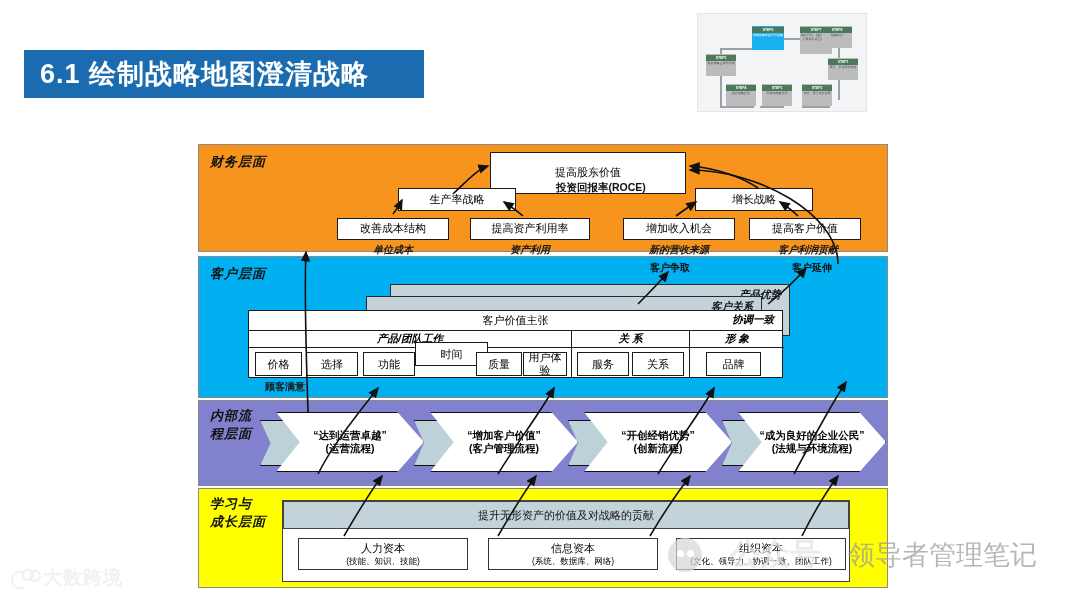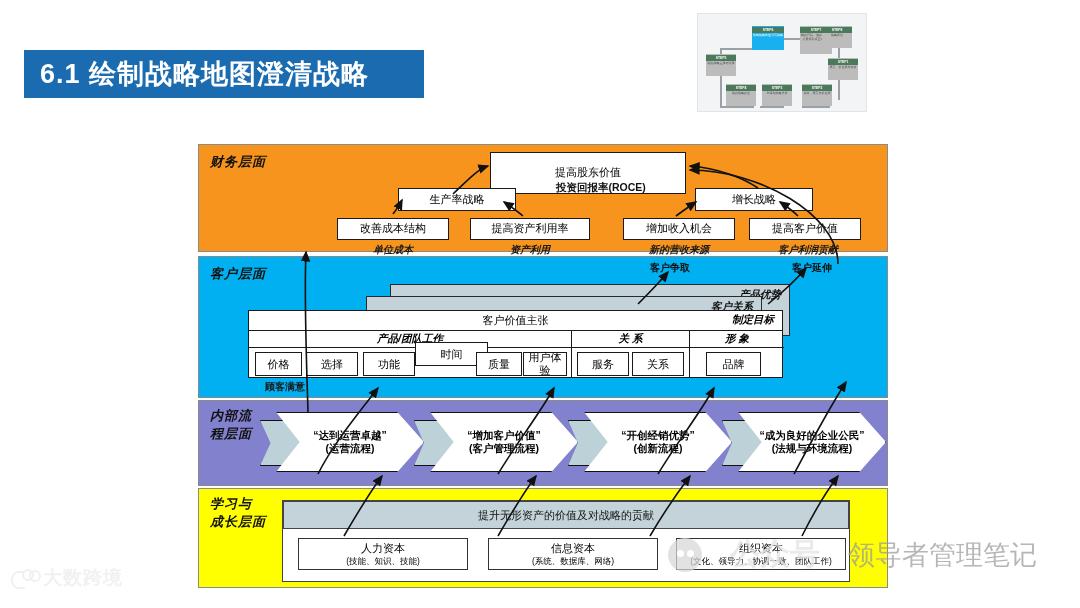--- a/index.html
+++ b/index.html
@@ -229,21 +229,21 @@
     <span>产品优势</span>
   </div>
   <div class="card" style="left:168px;top:152px;width:396px;height:52px;">
     <span>客户关系</span>
   </div>
 
   <div class="cvp" style="left:50px;top:166px;width:535px;height:68px;">
     <div class="cvp-head">
       <span>客户价值主张</span>
     </div>
-    <div style="position:absolute;right:8px;top:2px;font-size:10.5px;font-style:italic;font-weight:bold;">制定目标</div>
+    <div style="position:absolute;right:8px;top:2px;font-size:10.5px;font-style:italic;font-weight:bold;">协调一致</div>
 
     <div class="grp" style="left:0;width:322px;border-left:none;">
       <div class="grp-title">产品/团队工作</div>
       <div class="leaf" style="left:6px;top:22px;width:47px;height:24px;">价格</div>
       <div class="leaf" style="left:57px;top:22px;width:52px;height:24px;">选择</div>
       <div class="leaf" style="left:114px;top:22px;width:52px;height:24px;">功能</div>
       <div class="leaf" style="left:166px;top:12px;width:73px;height:24px;">时间</div>
       <div class="leaf" style="left:227px;top:22px;width:46px;height:24px;">质量</div>
       <div class="leaf" style="left:274px;top:22px;width:44px;height:24px;">用户体验</div>
     </div>

